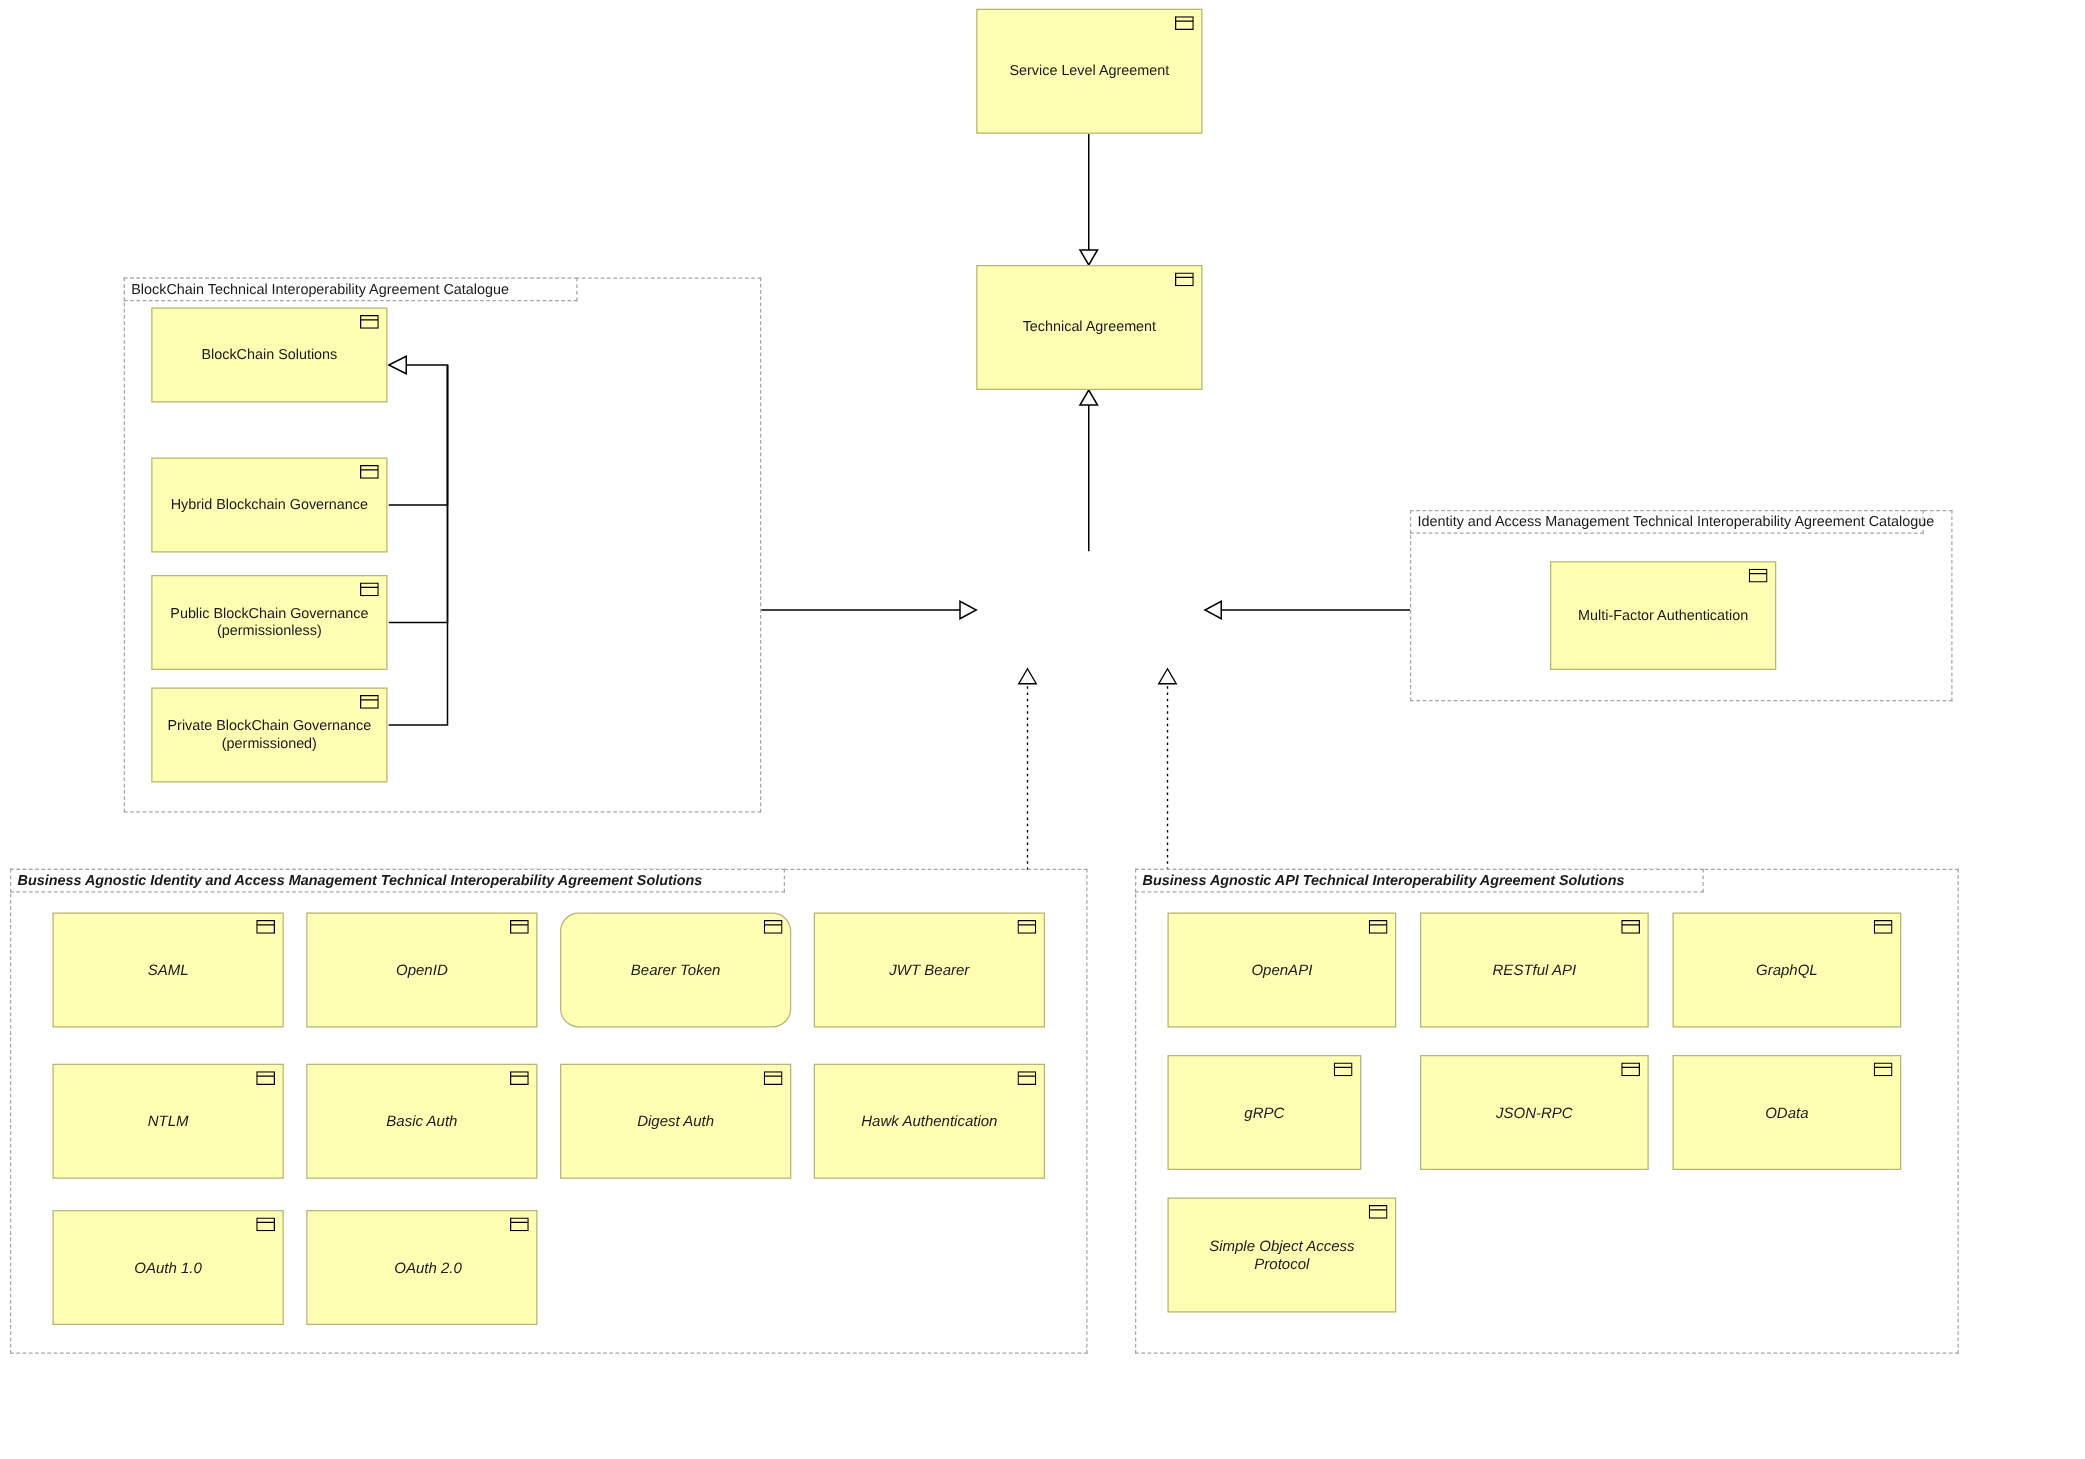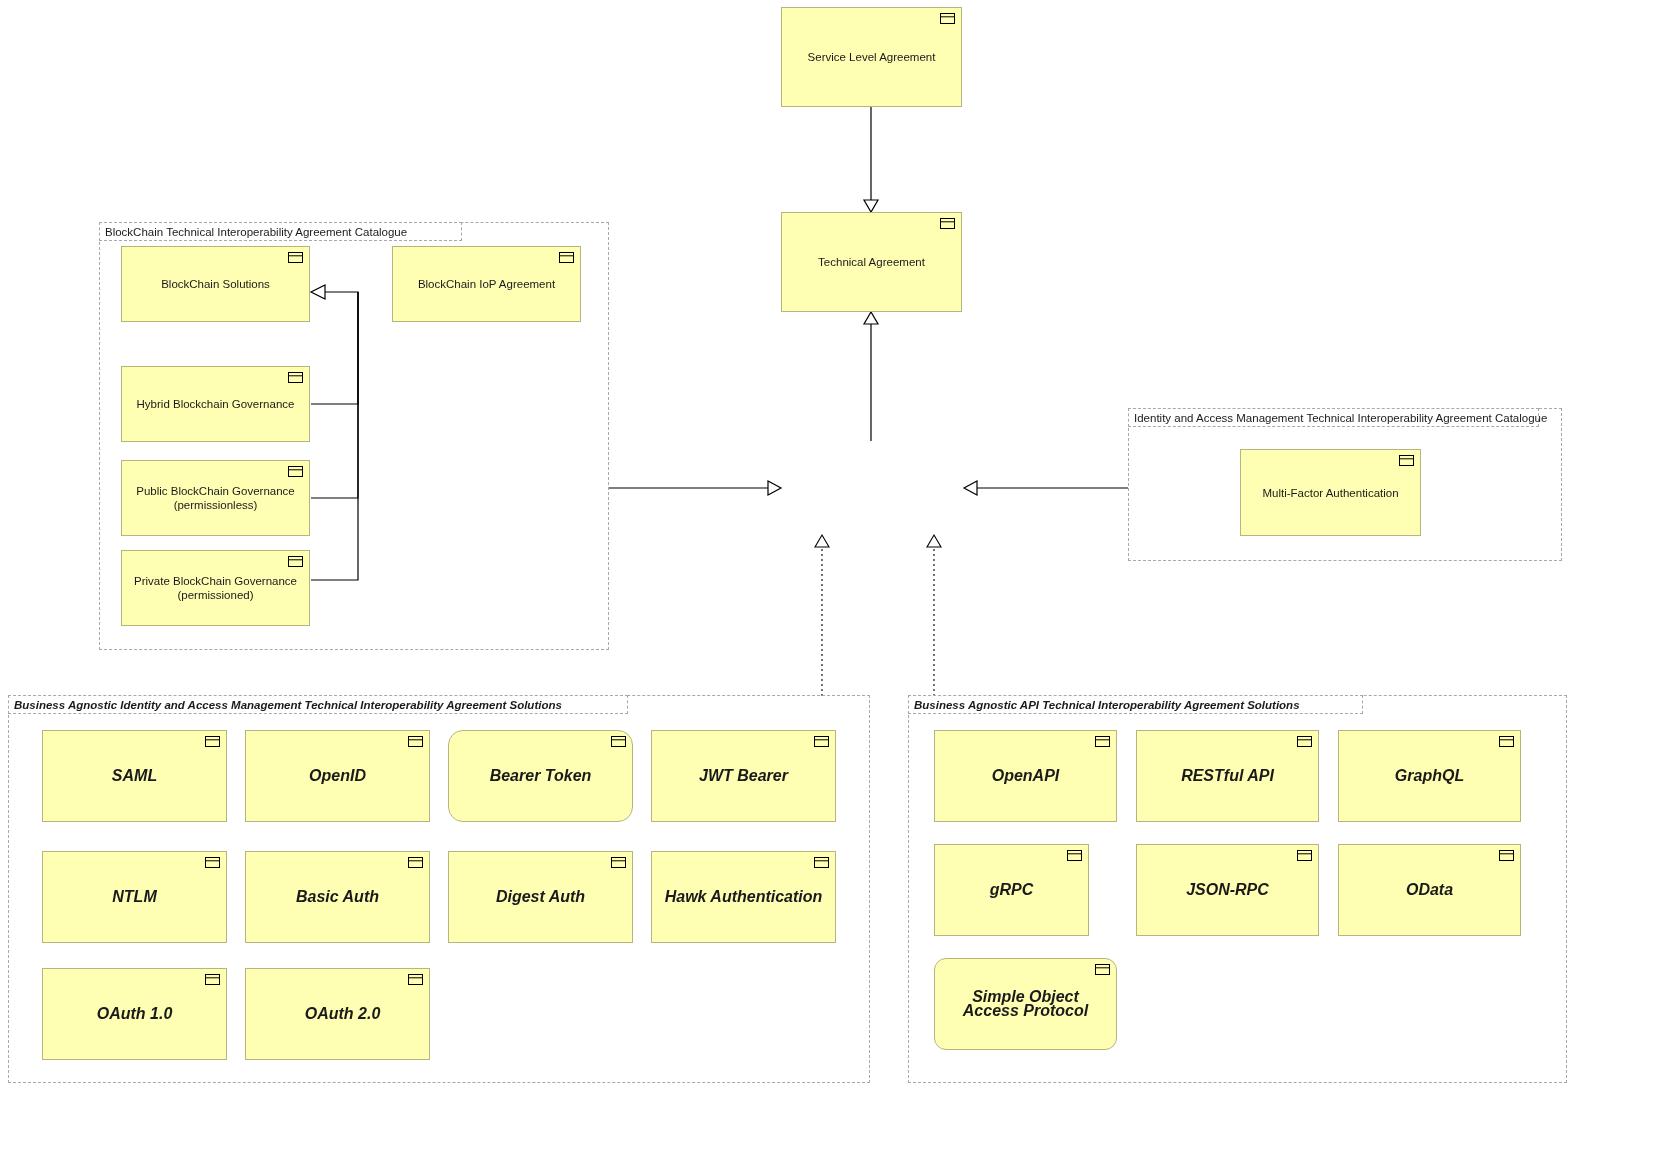--- a/index.html
+++ b/index.html
@@ -64,22 +64,22 @@
     padding: 4px 10px;
   }
   .node .label {
     font-size: 11.5px;
     line-height: 14px;
     color: #1a1a1a;
     white-space: pre-line;
   }
   .node.italic .label {
     font-style: italic;
-    font-weight: bold;
-    font-size: 16px;
+    font-weight: normal;
+    font-size: 12px;
   }
   .node .contract-icon {
     position: absolute;
     top: 5px;
     right: 6px;
     width: 15px;
     height: 11px;
   }
   
   #edges {
@@ -168,27 +168,20 @@
   </div>
 
   <div class="node" style="left:121px; top:246px; width:189px; height:76px;">
     <svg class="contract-icon" viewBox="0 0 15 11">
       <rect x="0.5" y="0.5" width="14" height="10" fill="none" stroke="#000000" stroke-width="1"></rect>
       <line x1="0.5" y1="3.8" x2="14.5" y2="3.8" stroke="#000000" stroke-width="1"></line>
     </svg>
     <span class="label">BlockChain Solutions</span>
   </div>
 
-  <div class="node" style="left:392px; top:246px; width:189px; height:76px;">
-    <svg class="contract-icon" viewBox="0 0 15 11">
-      <rect x="0.5" y="0.5" width="14" height="10" fill="none" stroke="#000000" stroke-width="1"></rect>
-      <line x1="0.5" y1="3.8" x2="14.5" y2="3.8" stroke="#000000" stroke-width="1"></line>
-    </svg>
-    <span class="label">BlockChain IoP Agreement</span>
-  </div>
 
   <div class="node" style="left:121px; top:366px; width:189px; height:76px;">
     <svg class="contract-icon" viewBox="0 0 15 11">
       <rect x="0.5" y="0.5" width="14" height="10" fill="none" stroke="#000000" stroke-width="1"></rect>
       <line x1="0.5" y1="3.8" x2="14.5" y2="3.8" stroke="#000000" stroke-width="1"></line>
     </svg>
     <span class="label">Hybrid Blockchain Governance</span>
   </div>
 
   <div class="node" style="left:121px; top:460px; width:189px; height:76px;">
@@ -356,21 +349,21 @@
   </div>
 
   <div class="node italic" style="left:1338px; top:844px; width:183px; height:92px;">
     <svg class="contract-icon" viewBox="0 0 15 11">
       <rect x="0.5" y="0.5" width="14" height="10" fill="none" stroke="#000000" stroke-width="1"></rect>
       <line x1="0.5" y1="3.8" x2="14.5" y2="3.8" stroke="#000000" stroke-width="1"></line>
     </svg>
     <span class="label">OData</span>
   </div>
 
-  <div class="node italic" style="left:934px; top:958px; width:183px; height:92px;border-radius:12px;">
+  <div class="node italic" style="left:934px; top:958px; width:183px; height:92px;">
     <svg class="contract-icon" viewBox="0 0 15 11">
       <rect x="0.5" y="0.5" width="14" height="10" fill="none" stroke="#000000" stroke-width="1"></rect>
       <line x1="0.5" y1="3.8" x2="14.5" y2="3.8" stroke="#000000" stroke-width="1"></line>
     </svg>
     <span class="label">Simple Object Access Protocol</span>
   </div>
 
 </div>
 
 </body></html>

